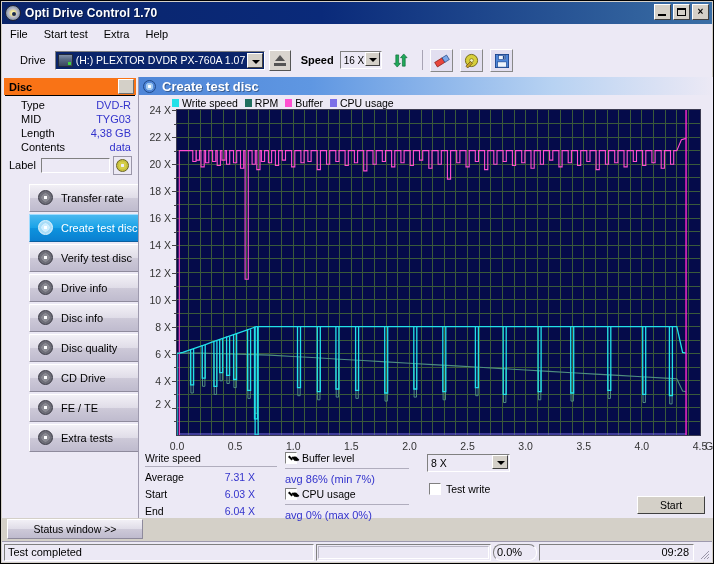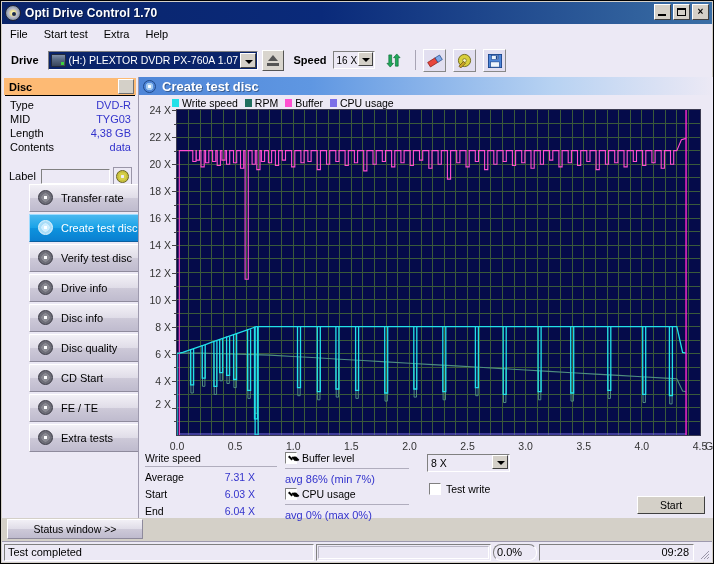--- a/index.html
+++ b/index.html
@@ -59,21 +59,21 @@
     border-bottom:1px solid #b9b6c4;
   }
   .menuitem{padding:1px 8px;color:#000;font-size:11px;cursor:default;}
 
   
   #toolbar{
     position:absolute;left:1px;top:42px;width:710px;height:34px;
     background:#ece9f5;display:flex;align-items:center;
     border-bottom:1px solid #000;
   }
-  #drive-label{font-weight:bold;margin-left:9px;margin-right:9px;font-size:11px;}
+  #drive-label{font-weight:normal;margin-left:18px;margin-right:9px;font-size:11px;}
   #drive-combo{
     width:210px;height:19px;background:#0a246a;
     border-top:1px solid #808080;border-left:1px solid #808080;
     border-right:1px solid #fff;border-bottom:1px solid #fff;
     box-sizing:border-box;display:flex;align-items:center;position:relative;
   }
   #drive-icon{
     width:15px;height:13px;margin-left:2px;margin-right:3px;flex:0 0 auto;
     background:linear-gradient(to bottom,#8090a8 0%,#5a6b85 40%,#39465c 100%);
     border:1px solid #222b3c;box-sizing:border-box;position:relative;border-radius:1px;
@@ -129,34 +129,34 @@
   
   #ic-save{position:absolute;left:4px;top:4px;width:14px;height:14px;}
 
   
   #leftpanel{
     position:absolute;left:1px;top:76px;width:136px;height:441px;
     background:#ece9f5;
   }
   #disc-header{
     position:absolute;left:2px;top:1px;width:132px;height:17px;
-    background:#fdba74;display:flex;align-items:center;
+    background:#f97316;display:flex;align-items:center;
   }
   #disc-header .lbl{font-weight:bold;font-size:11px;margin-left:5px;}
   #disc-collapse{
     position:absolute;right:2px;top:1px;width:16px;height:15px;background:#d4d0c8;
     border-top:1px solid #fff;border-left:1px solid #fff;
     border-right:1px solid #707070;border-bottom:1px solid #707070;box-sizing:border-box;
   }
   #disc-divider{position:absolute;left:3px;top:18px;width:130px;height:1px;background:#000;}
   #disc-info{position:absolute;left:0;top:21px;width:136px;}
-  .disc-row{display:flex;justify-content:space-between;padding:0 7px 0 8px;height:14px;line-height:14px;}
+  .disc-row{display:flex;justify-content:space-between;padding:0 7px 0 19px;height:14px;line-height:14px;}
   .disc-row .k{color:#000;font-size:11px;}
   .disc-row .v{color:#3333cc;font-size:11px;}
-  #label-row{display:flex;align-items:center;padding-left:7px;height:20px;margin-top:12px;}
+  #label-row{display:flex;align-items:center;padding-left:7px;height:20px;margin-top:1px;}
   #label-row .k{font-size:11px;margin-right:5px;}
   #label-input{
     width:69px;height:15px;background:#ece9f5;
     border-top:1px solid #808080;border-left:1px solid #808080;
     border-right:1px solid #fff;border-bottom:1px solid #fff;box-sizing:border-box;
   }
   #label-cd-btn{
     width:19px;height:19px;margin-left:3px;border:1px solid #9a96a8;box-sizing:border-box;
     background:#ece9f5;position:relative;
   }
@@ -436,21 +436,21 @@
         <div class="navbtn">
           <div class="nicon">
             <div class="discglyph"></div>
           </div>
           <div class="nlabel">Disc quality</div>
         </div>
         <div class="navbtn">
           <div class="nicon">
             <div class="discglyph"></div>
           </div>
-          <div class="nlabel">CD Start</div>
+          <div class="nlabel">CD Drive</div>
         </div>
         <div class="navbtn">
           <div class="nicon">
             <div class="discglyph"></div>
           </div>
           <div class="nlabel">FE / TE</div>
         </div>
         <div class="navbtn">
           <div class="nicon">
             <div class="discglyph"></div>

